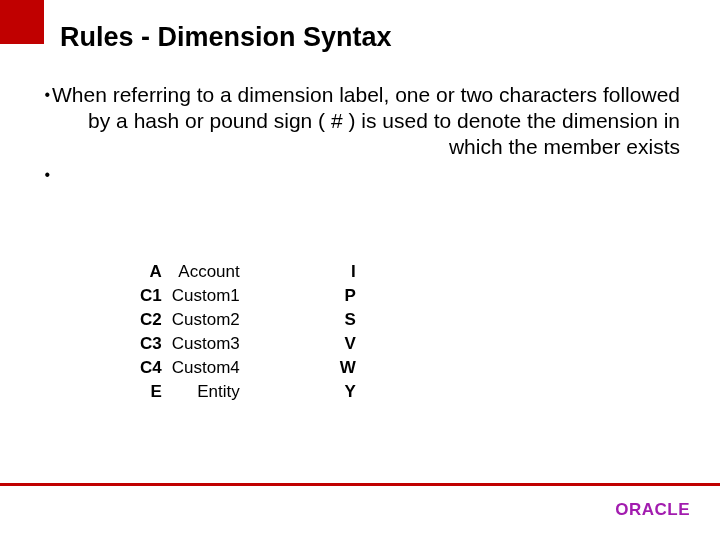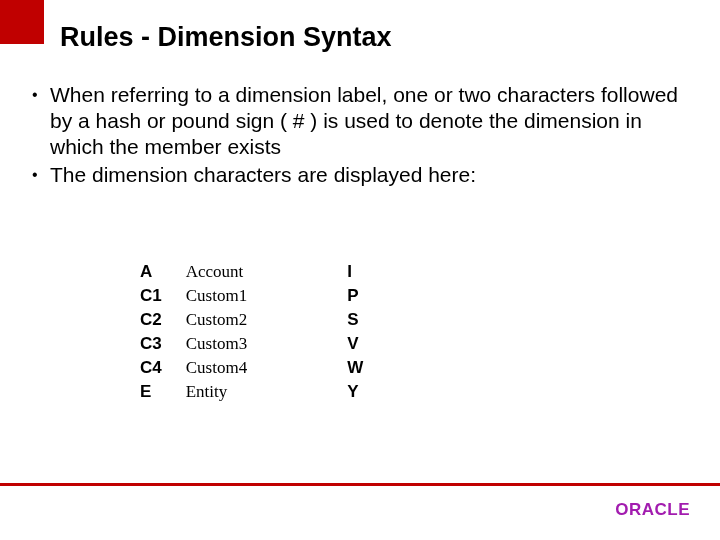--- a/index.html
+++ b/index.html
@@ -1,46 +1,45 @@
 <!DOCTYPE html>
 <html><head>
 <meta charset="utf-8">
 <style>
-  * { margin: 0; padding: 0; box-sizing: border-box; }
+  * { margin: 0; padding: 0; box-sizing: border-box; text-align: right; }
   html, body { width: 720px; height: 540px; font-family: Arial, Helvetica, sans-serif; background: #fff; color: #000; }
   .slide { position: relative; width: 720px; height: 540px; }
   .red-box { position: absolute; top: 0; left: 0; width: 44px; height: 44px; background: #c00000; }
   .title { position: absolute; top: 22px; left: 60px; font-size: 27px; font-weight: bold; }
   .body { position: absolute; top: 82px; left: 32px; right: 40px; }
   .bullet { display: flex; align-items: flex-start; margin-bottom: 2px; }
   .bullet .dot { width: 18px; flex: 0 0 18px; font-size: 16px; line-height: 26px; color: #000; }
   .bullet .text { font-size: 21px; line-height: 26px; }
   .table-wrap { position: absolute; top: 260px; left: 140px; display: flex; }
   .col { display: flex; }
   .codes { font-size: 17px; font-weight: bold; line-height: 24px; white-space: pre; }
-  .names { font-size: 17px; line-height: 24px; white-space: pre; margin-left: 24px; font-family: Liberation Serif, serif; }
+  .names { font-size: 17px; line-height: 24px; white-space: pre; margin-left: 10px; }
   .col2 { margin-left: 100px; }
   .footer-line { position: absolute; bottom: 54px; left: 0; right: 0; height: 3px; background: #c00000; }
   .logo { position: absolute; bottom: 20px; right: 30px; font-family: Arial, sans-serif; font-size: 17px; font-weight: bold; color: #a21caf; letter-spacing: 0.5px; }
 </style>
 </head>
 <body>
 
 <div class="slide">
   <div class="red-box"></div>
   <div class="title">Rules - Dimension Syntax</div>
 
   <div class="body">
     <div class="bullet">
       <div class="dot">•</div>
       <div class="text">When referring to a dimension label, one or two characters followed by a hash or pound sign ( # ) is used to denote the dimension in which the member exists</div>
     </div>
     <div class="bullet">
       <div class="dot">•</div>
-      <div class="text">The dimension characters are displayed here:</div>
     </div>
   </div>
 
   <div class="table-wrap">
     <div class="col">
       <div class="codes">A
 C1
 C2
 C3
 C4

